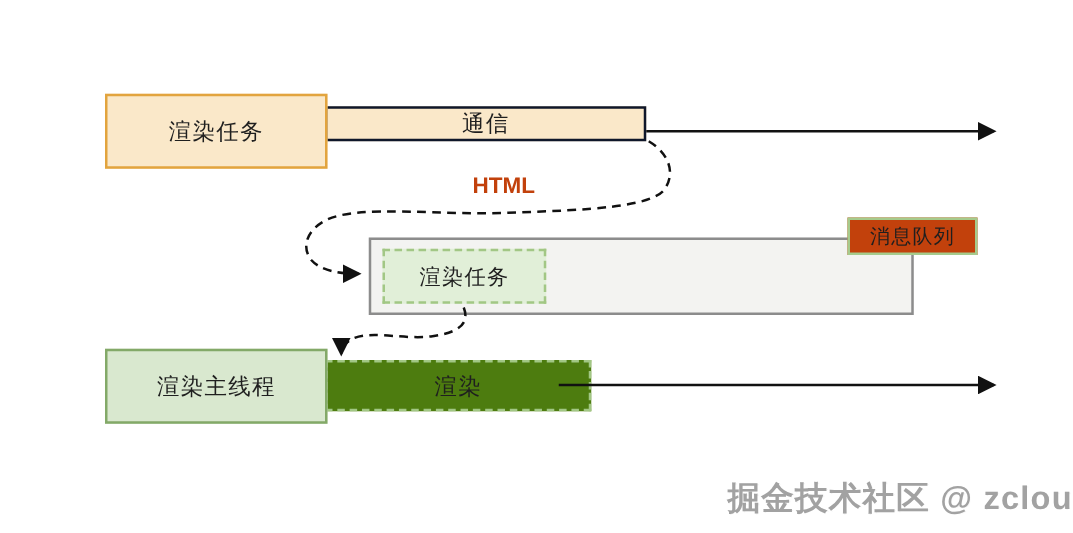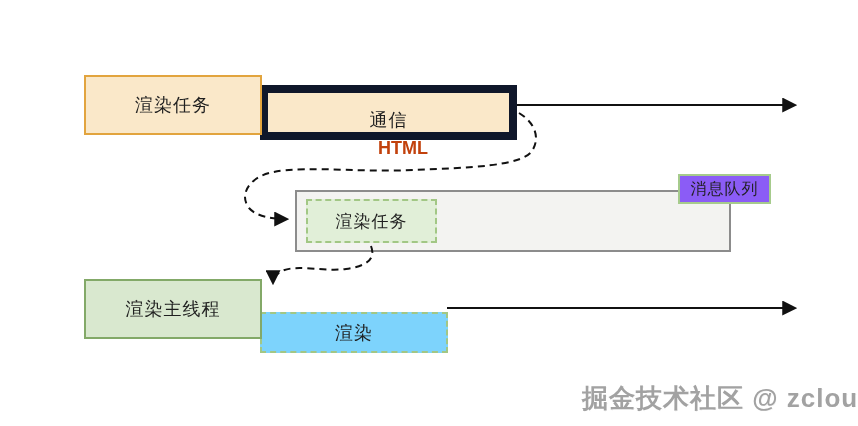--- a/index.html
+++ b/index.html
@@ -32,38 +32,37 @@
 
   .box-network-thread {
     left: 84px; top: 75px; width: 178px; height: 60px;
     background: #FAE8C9;
     border: 2px solid #E2A43E;
     font-size: 18px;
     z-index: 4;
   }
 
   .box-communication {
-    left: 260px; top: 85px; width: 257px; height: 55px;
+    left: 260px; top: 85px; width: 257px; height: 28px;
     background: #FAE8C9;
-    border: 8px solid #0f172a;
+    border: 2px solid #0f172a;
     font-size: 18px;
     z-index: 3;
-    align-items: flex-end;
   }
 
   .box-queue-container {
     left: 295px; top: 190px; width: 436px; height: 62px;
     background: #F3F3F1;
     border: 2px solid #8C8C8C;
     z-index: 1;
   }
 
   .box-message-queue-tag {
-    left: 678px; top: 174px; width: 93px; height: 30px;
-    background: #8b5cf6;
+    left: 678px; top: 174px; width: 104px; height: 30px;
+    background: #c2410c;
     border: 2px solid #A6CB8C;
     font-size: 16px;
     z-index: 3;
   }
 
   .box-render-task {
     left: 306px; top: 199px; width: 131px; height: 44px;
     background: #E1EFD8;
     border: 2px dashed #A2C785;
     font-size: 17px;
@@ -73,26 +72,25 @@
   .box-render-main-thread {
     left: 84px; top: 279px; width: 178px; height: 60px;
     background: #D9E8CF;
     border: 2px solid #83A968;
     font-size: 18px;
     z-index: 4;
     font-family: Liberation Mono, monospace;
   }
 
   .box-render {
-    left: 260px; top: 288px; width: 188px; height: 41px;
-    background: #7dd3fc;
+    left: 260px; top: 288px; width: 213px; height: 41px;
+    background: #4d7c0f;
     border: 2px dashed #A2C785;
     font-size: 18px;
     z-index: 3;
-    margin-top: 24px;
   }
 
   .html-label {
     position: absolute;
     left: 378px; top: 138px;
     font-size: 18px;
     font-weight: 600;
     color: #c2410c;
     z-index: 5;
   }

